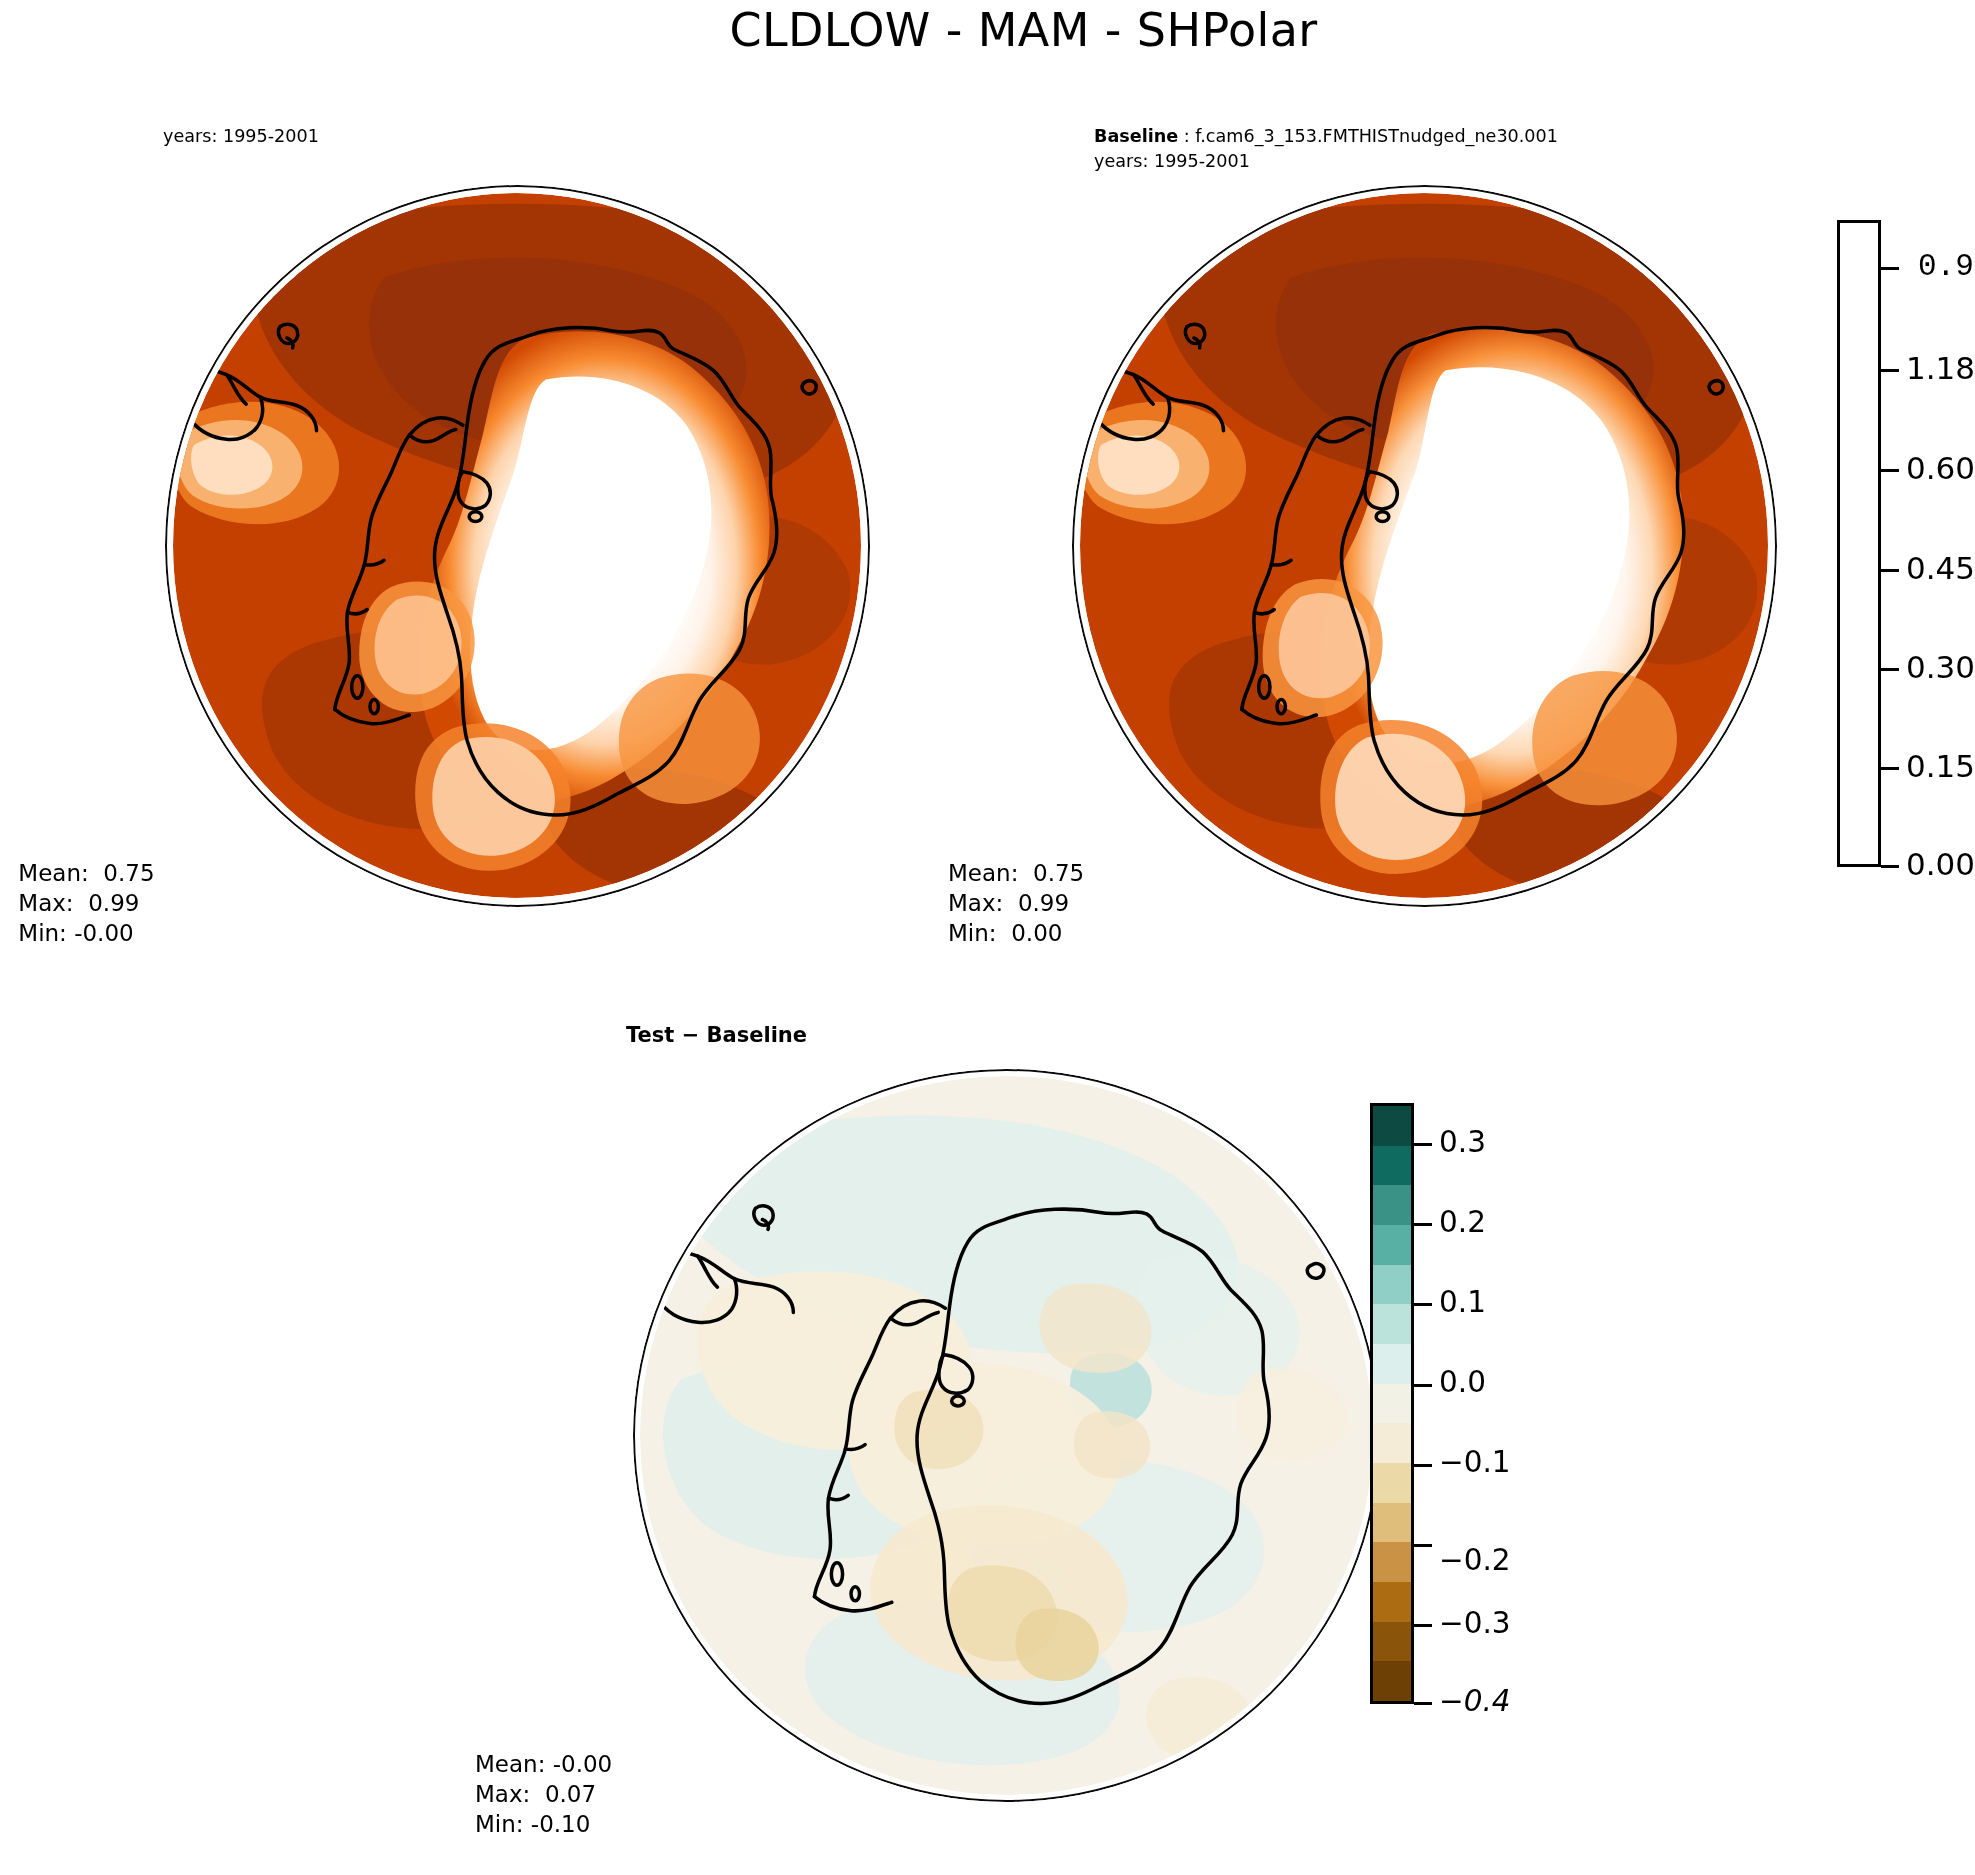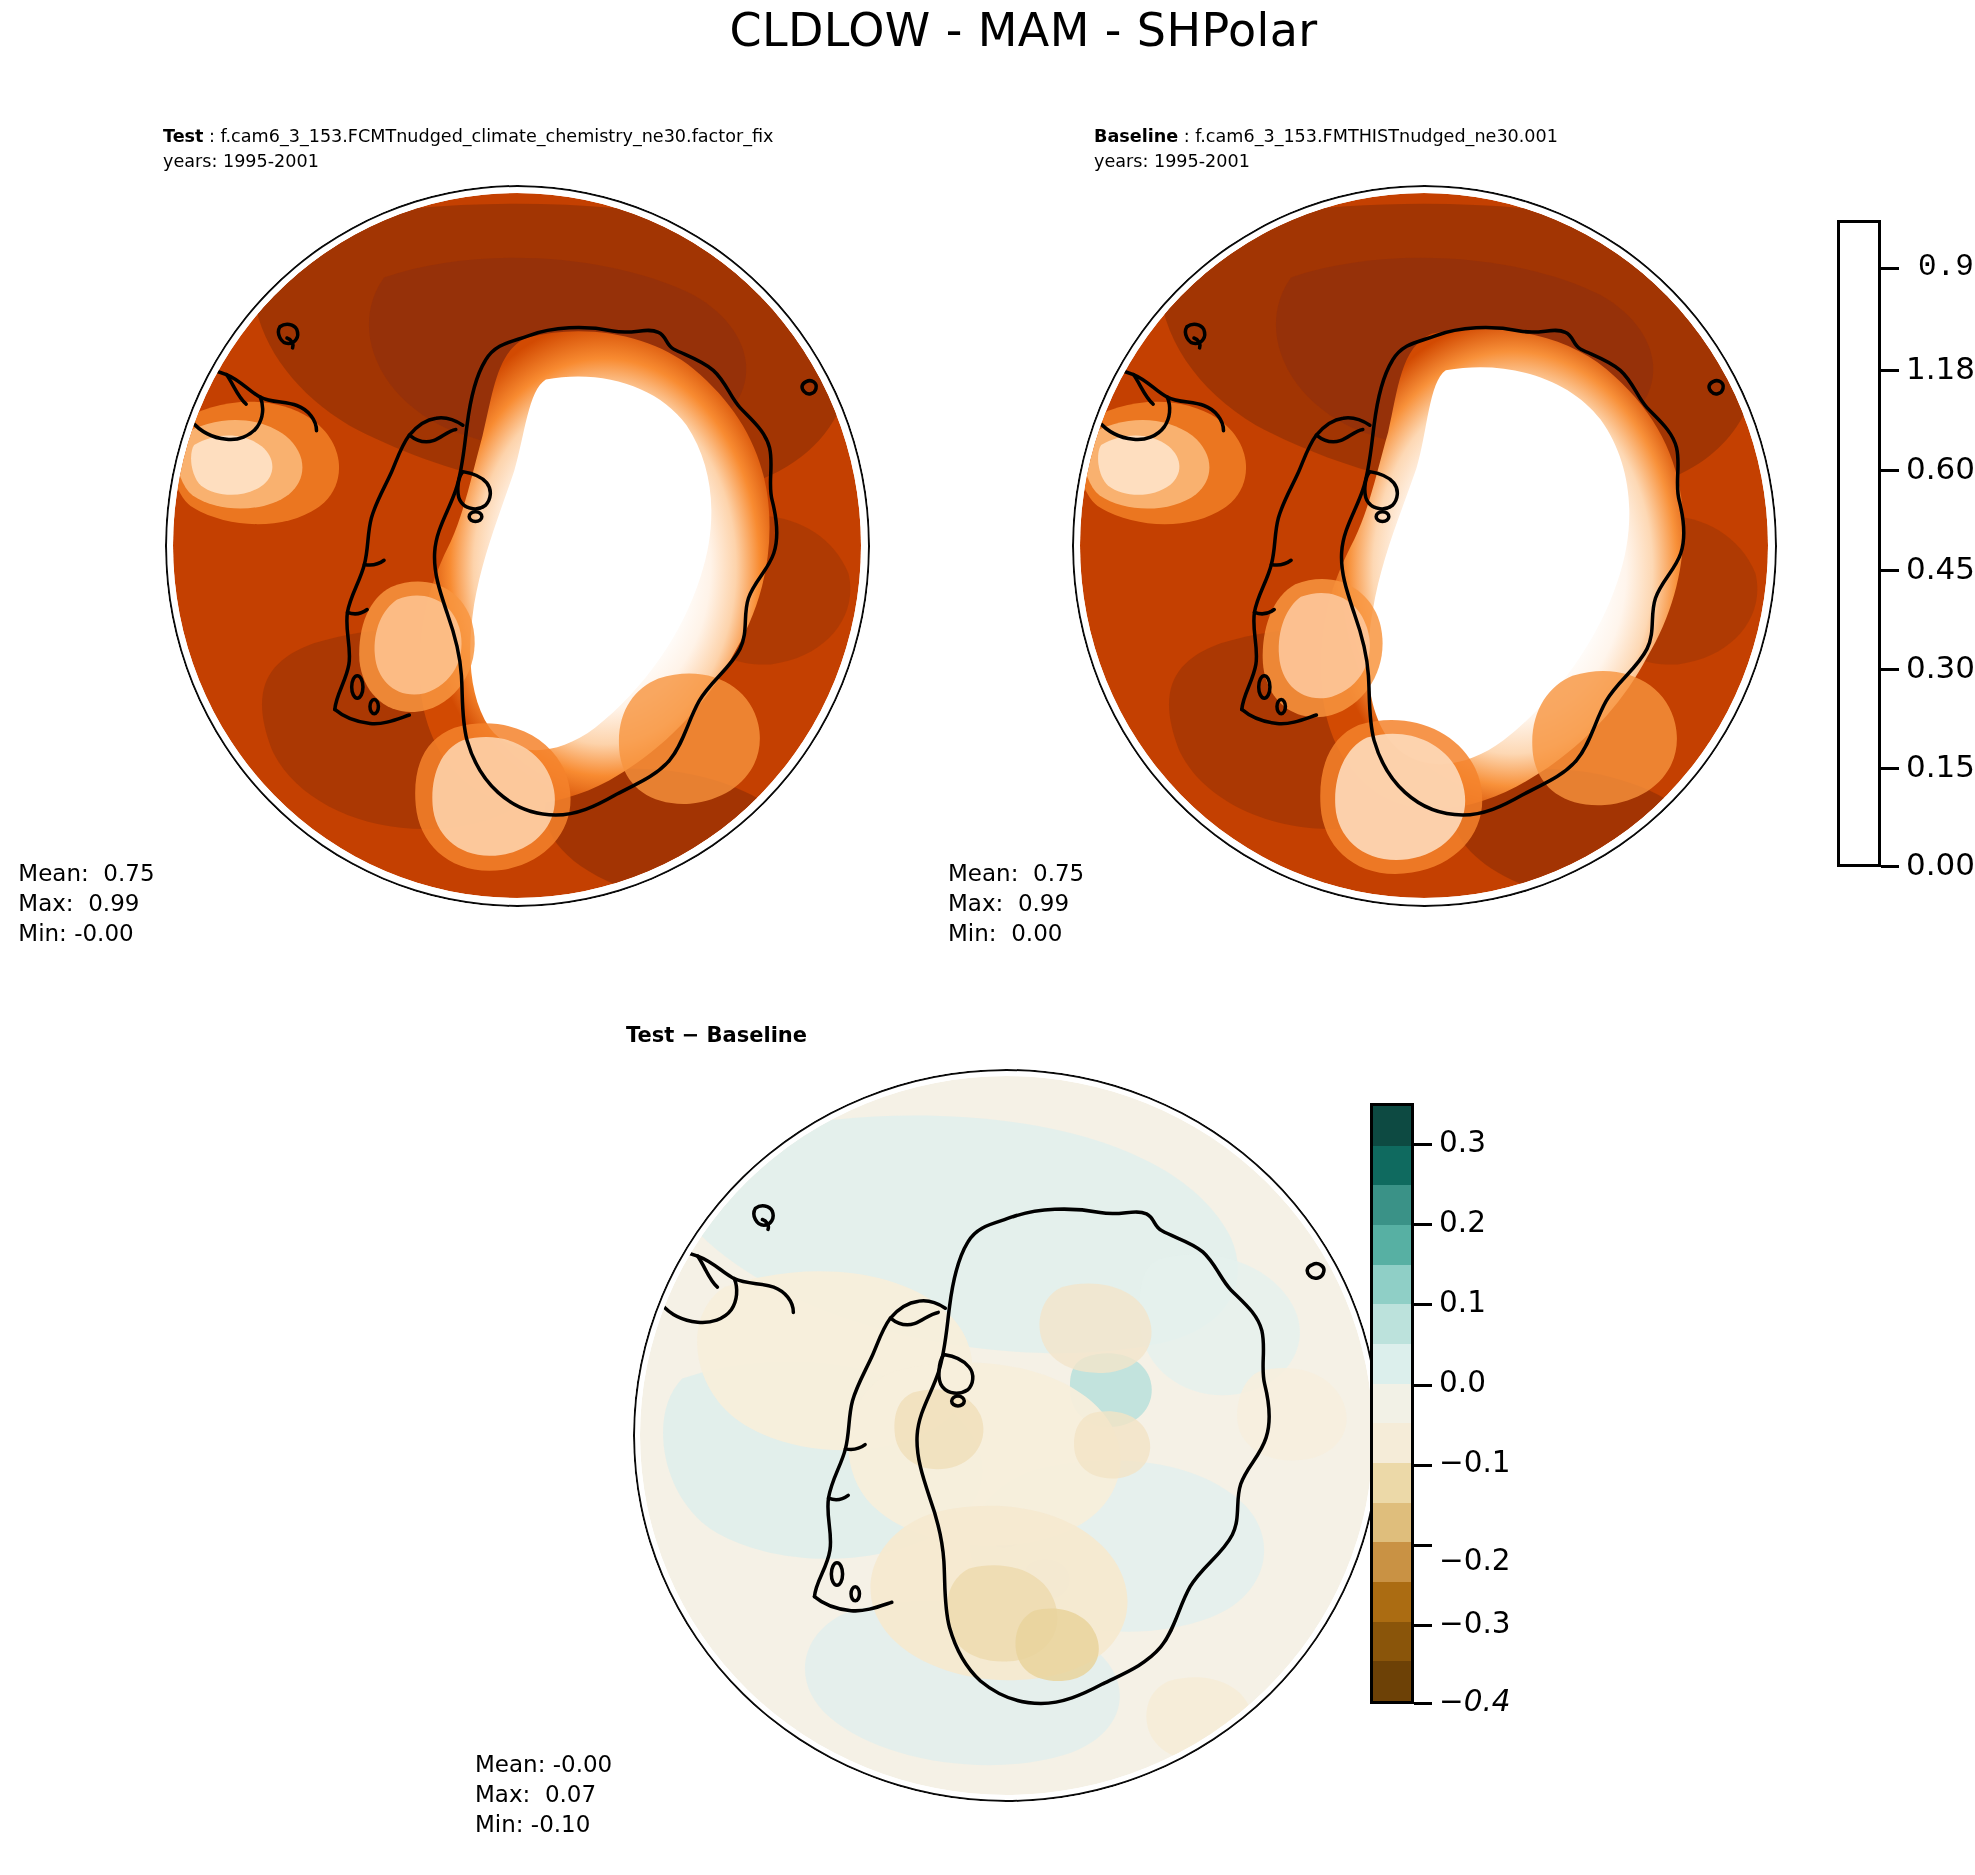--- a/index.html
+++ b/index.html
@@ -52,23 +52,20 @@
   .ticklabel{position:absolute;font-size:31px;line-height:1;
              font-family:"DejaVu Sans",sans-serif;white-space:nowrap;}
   .ticklabel.small{font-size:29.5px;}
 </style>
 </head>
 <body>
 
 <div class="abs" id="main-title">CLDLOW - MAM - SHPolar</div>
 
 <div class="abs panel-head" id="test-head">
-  <div>
-    <span class="strong">Test</span><span> : </span><span>f.cam6_3_153.FCMTnudged_climate_chemistry_ne30.factor_fix</span>
-  </div>
   <div>years: 1995-2001</div>
 </div>
 
 <div class="abs panel-head" id="base-head">
   <div>
     <span class="strong">Baseline</span><span> : </span><span>f.cam6_3_153.FMTHISTnudged_ne30.001</span>
   </div>
   <div>years: 1995-2001</div>
 </div>
 

